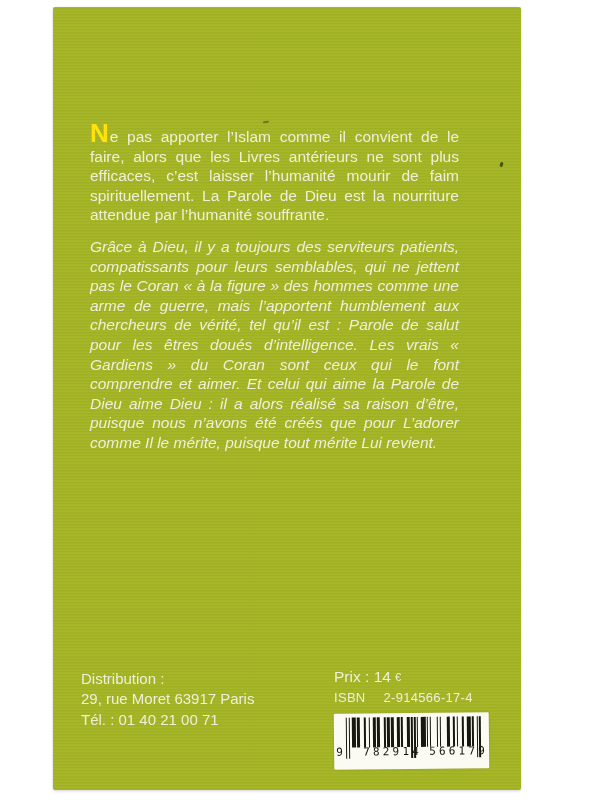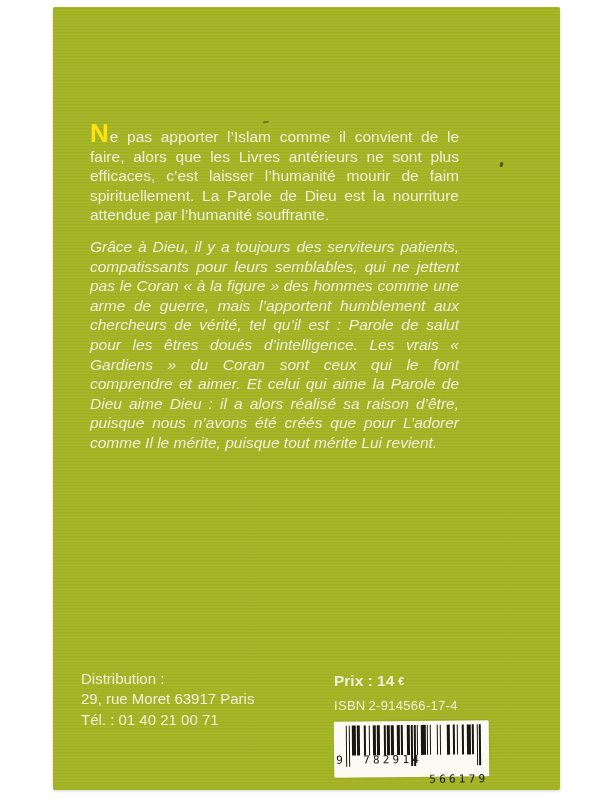--- a/index.html
+++ b/index.html
@@ -13,21 +13,21 @@
     position: relative;
     font-family: "Liberation Sans", sans-serif;
     overflow: hidden;
   }
 
   
   .cover {
     position: absolute;
     left: 53px;
     top: 7px;
-    width: 507px;
+    width: 468px;
     height: 783px;
     background-color: #a4b424;
     background-image: repeating-linear-gradient(
       180deg,
       rgba(255,255,255,0.035) 0px, rgba(255,255,255,0.035) 1px,
       rgba(0,0,0,0.025) 1px, rgba(0,0,0,0.025) 2px,
       transparent 2px, transparent 3px
     );
     border-radius: 2px;
     box-shadow: 0 1px 3px rgba(0,0,0,0.18);
@@ -90,34 +90,34 @@
     line-height: 20.4px;
   }
 
   
   .purchase {
     position: absolute;
     left: 281px;
     top: 661px;
     color: #eef0da;
   }
-  .price-line { font-size: 15.5px; line-height: 26px; font-weight: bold; }
+  .price-line { font-size: 15.5px; line-height: 18px; }
   .currency {
     font-size: 11px;
     margin-left: 4px;
     position: relative;
     top: -1px;
   }
   .isbn-line {
     font-size: 13px;
     line-height: 16px;
     margin-top: 3px;
     letter-spacing: 0.3px;
   }
-  .isbn-value { margin-left: 3px; }
+  .isbn-value { margin-left: 18px; }
 
   .barcode {
     position: relative;
     margin-top: 7px;
     width: 155px;
     height: 56px;
     background: #fbfbf3;
     border-radius: 1px;
     transform: rotate(-0.6deg);
     box-shadow: 0 0 2px rgba(0,0,0,0.2);
@@ -139,21 +139,21 @@
   .bc-digits {
     position: absolute;
     top: 33px;
     color: #15150d;
     font-family: "DejaVu Sans Mono", monospace;
     font-size: 11px;
     line-height: 12px;
   }
   .bc-first { left: 2px; }
   .bc-g1 { left: 29px; letter-spacing: 3.2px; }
-  .bc-g2 { left: 95px; letter-spacing: 3.2px; margin-top: 20px; }
+  .bc-g2 { left: 95px; letter-spacing: 3.2px; }
 </style>
 </head>
 <body>
 
 <div class="cover">
 
   <span class="speck1"></span>
   <span class="speck2"></span>
 
   <div class="blurb">

